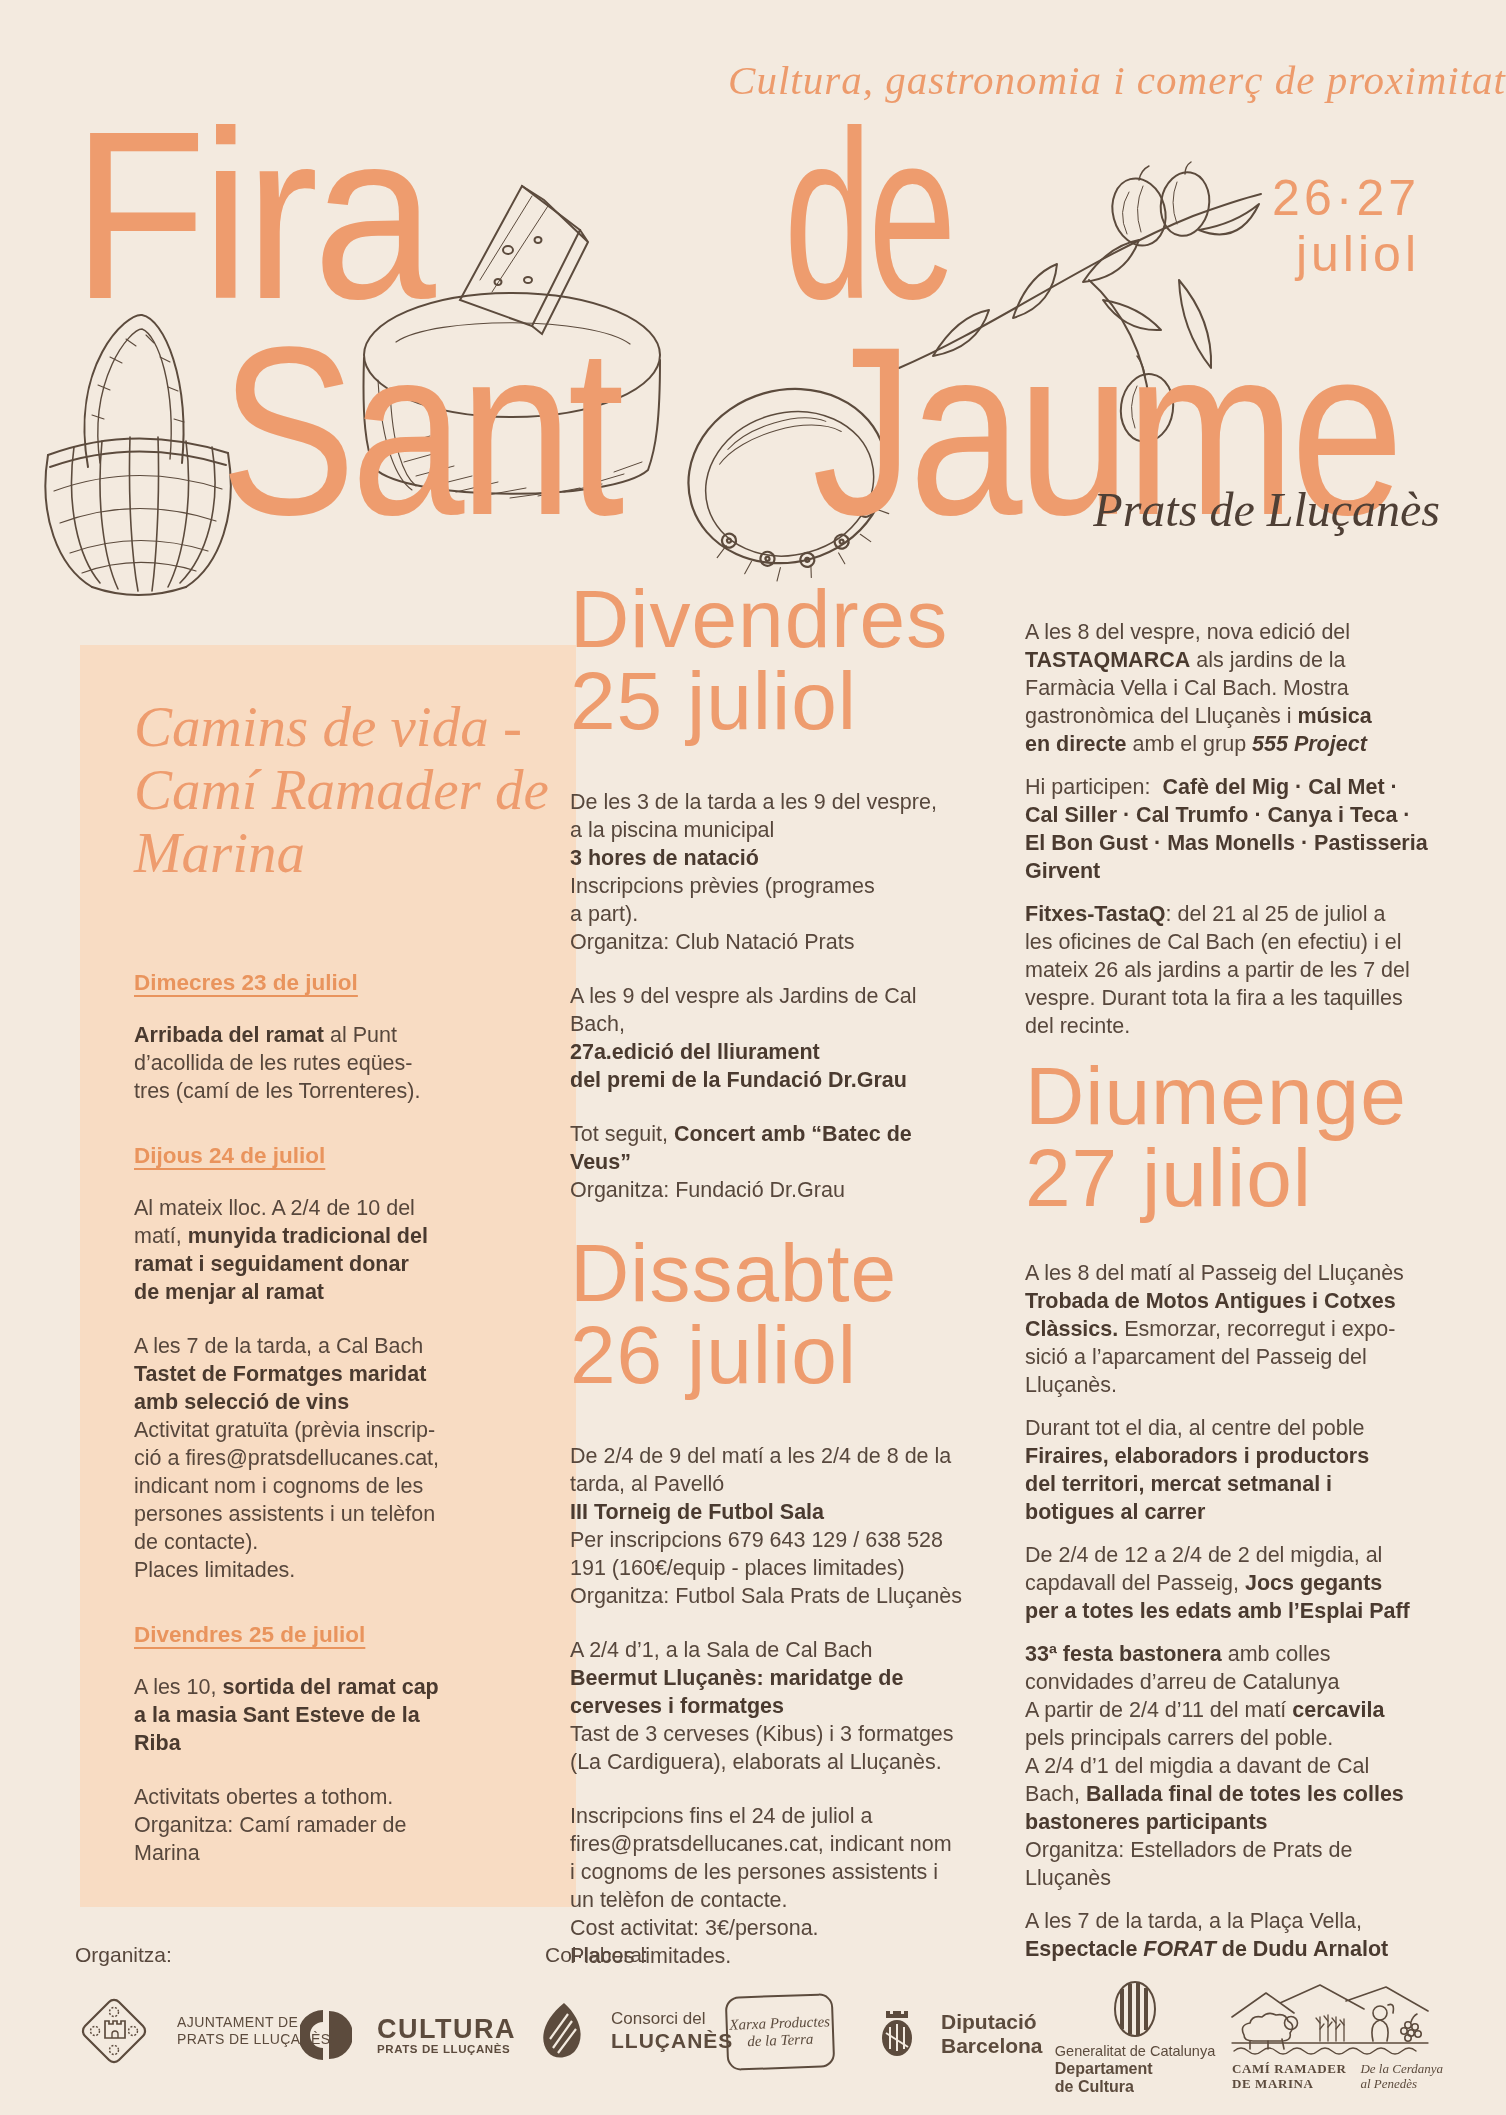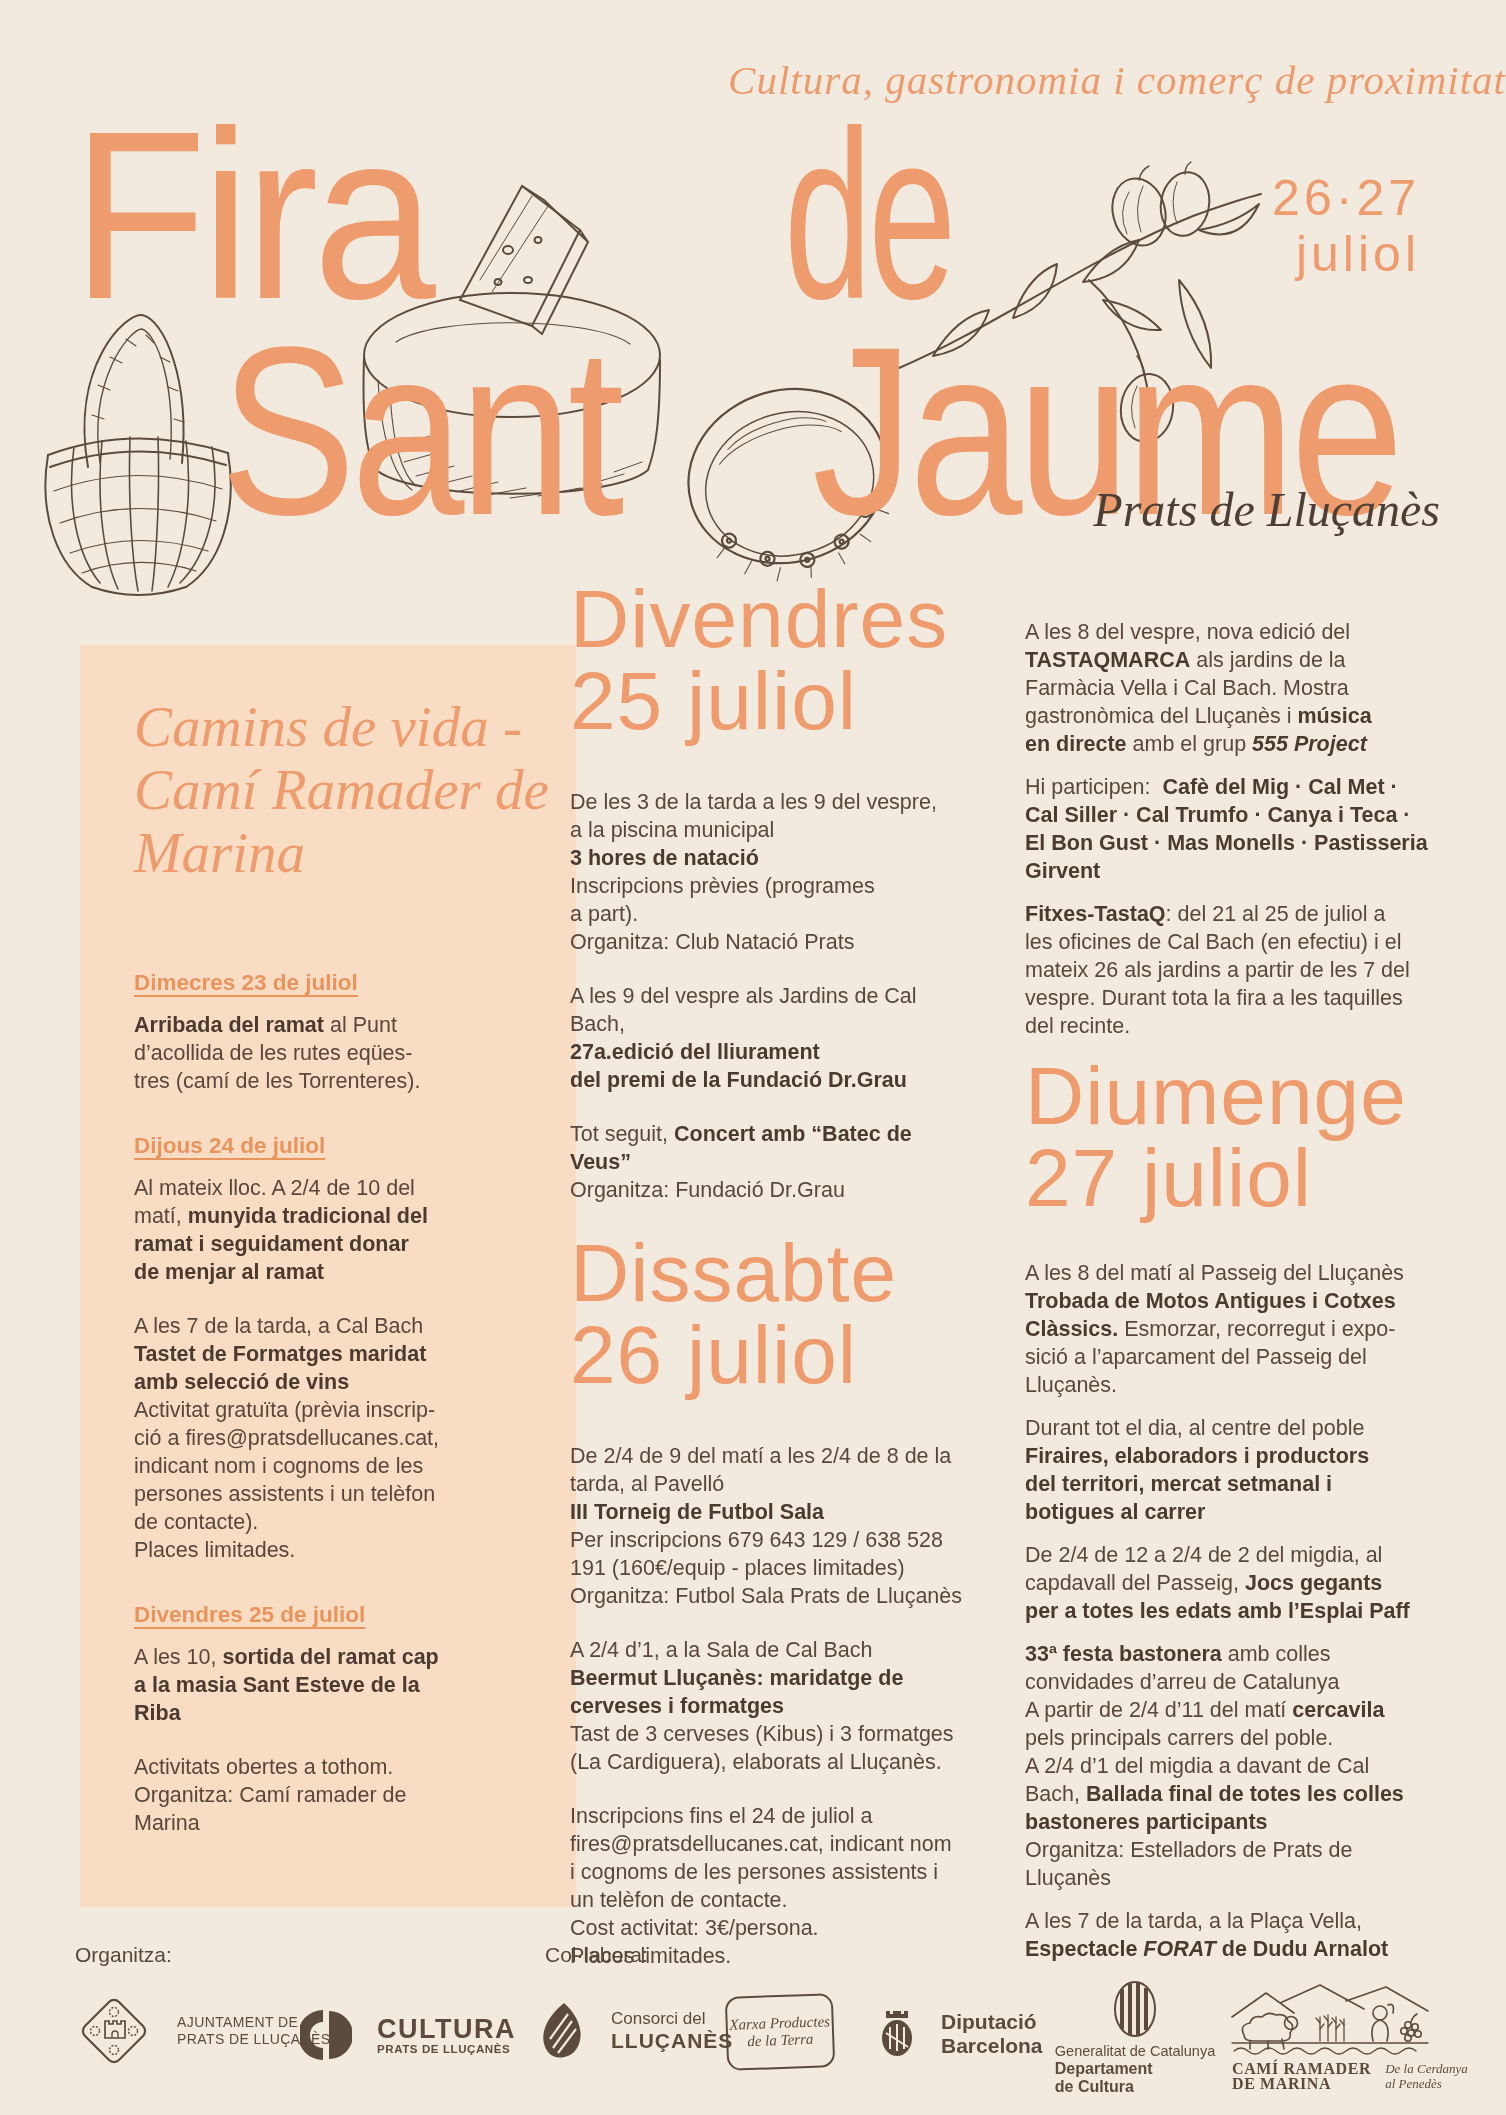--- a/index.html
+++ b/index.html
@@ -24,21 +24,21 @@
 
   
   .panel{position:absolute;left:80px;top:645px;width:496px;height:1262px;background:#F8DCC3;
          box-sizing:border-box;padding:50px 4px 0 54px;}
   .panel-heading{font-family:"Liberation Serif",serif;font-style:italic;font-weight:400;
                  font-size:57px;line-height:63px;color:#EE9C6E;margin:0;}
   .events{margin-top:86px;}
   .event{margin-bottom:38px;}
   .event-date{display:inline-block;color:#E9945D;font-weight:700;font-size:22.5px;
               text-decoration:underline;text-decoration-thickness:2px;text-underline-offset:5px;
-              margin-bottom:15px;}
+              margin-bottom:25px;}
   p.para{margin:0 0 26px;font-size:21.5px;line-height:28px;white-space:pre-wrap;}
   .b{font-weight:700;color:#4A3A2F;}
   .i{font-style:italic;margin-top:28px;}
   .m{font-weight:700;color:#4A3A2F;}
 
   
   .col{position:absolute;width:448px;}
   #col-middle{left:570px;top:578px;}
   #col-right{left:1025px;top:618px;}
   .day-h{font-size:82px;line-height:82px;font-weight:300;color:#EE9C6E;letter-spacing:1px;margin:0 0 46px;}
@@ -64,21 +64,21 @@
          display:flex;align-items:center;justify-content:center;transform:rotate(-2deg);}
   .stamp-text{font-family:"Liberation Serif",serif;font-style:italic;font-size:15px;line-height:17px;
               text-align:center;}
   #logo-diputacio{left:878px;top:74px;justify-content:flex-end;}
   .dipu-txt{font-size:21px;font-weight:700;line-height:24px;}
   #logo-generalitat{left:1040px;top:44px;flex-direction:column;gap:4px;width:190px;text-align:left;}
   .gene-l1{font-size:14.5px;line-height:17px;}
   .gene-l23{font-size:16px;font-weight:700;line-height:18px;}
   #logo-cami{left:1228px;top:42px;flex-direction:column;align-items:flex-start;gap:2px;}
   .cami-row{display:flex;gap:14px;align-items:flex-start;margin-left:4px;}
-  .cami-name{font-family:"Liberation Serif",serif;font-weight:700;font-size:16px;line-height:15px;letter-spacing:.6px;}
+  .cami-name{font-family:"Liberation Serif",serif;font-weight:700;font-size:13px;line-height:15px;letter-spacing:.6px;}
   .cami-sub{font-family:"Liberation Serif",serif;font-style:italic;font-size:13px;line-height:15px;}
 </style>
 </head>
 <body>
 
 <div id="poster">
 
   <div class="tagline">Cultura, gastronomia i comerç de proximitat</div>
 
   <svg class="illus" style="left:30px;top:295px" width="215" height="310" viewBox="0 0 215 310" fill="none" stroke="#5C4B3D" stroke-width="2" stroke-linecap="round">

